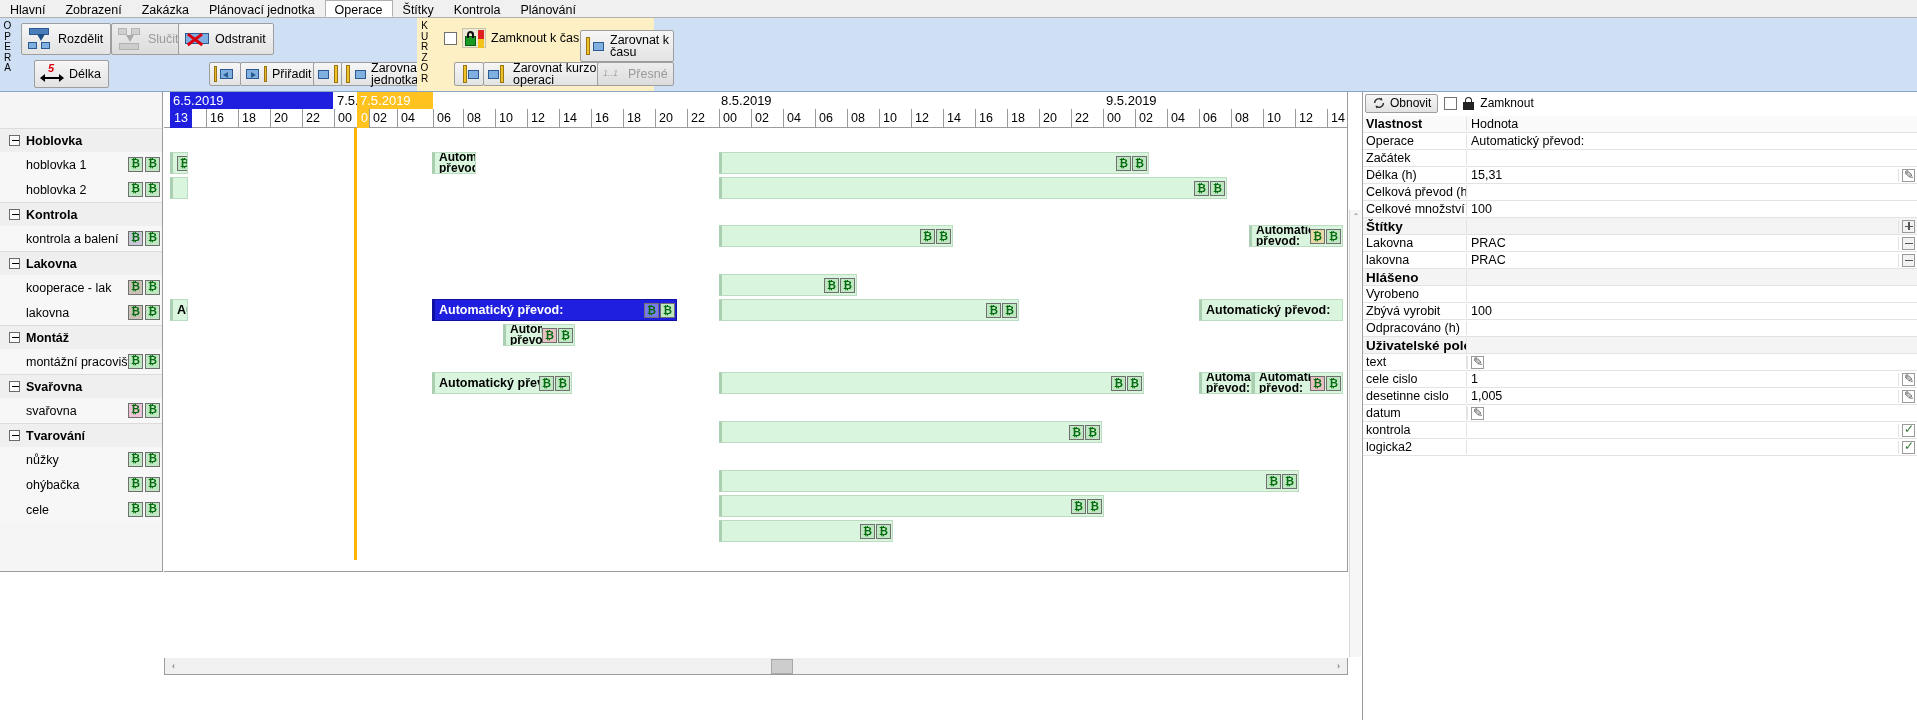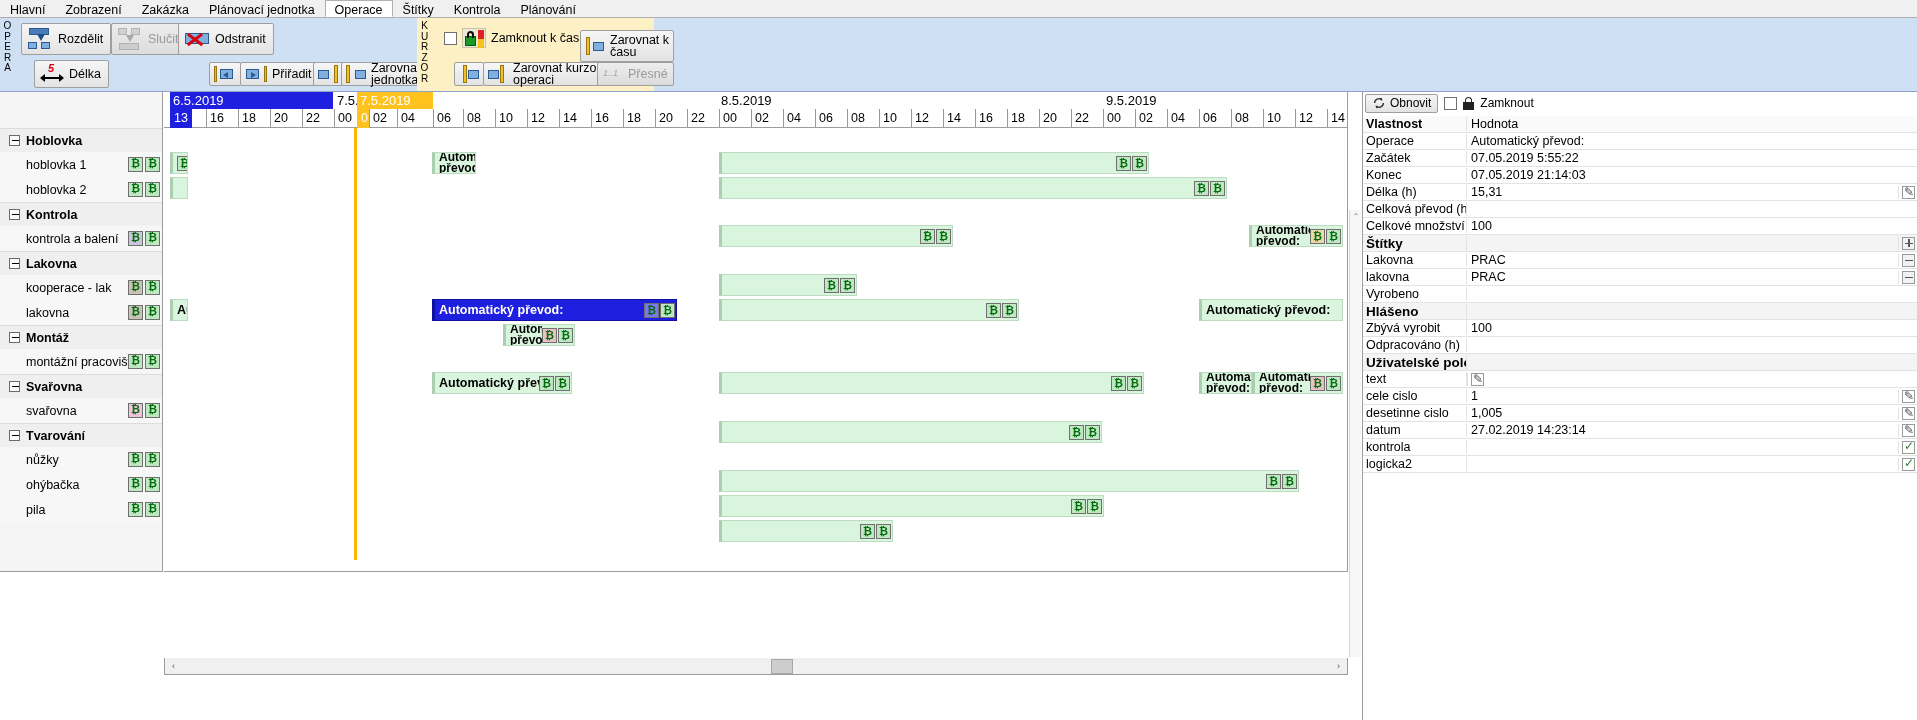--- a/index.html
+++ b/index.html
@@ -490,21 +490,21 @@
           <span class="tree-label">nůžky</span>
           <span class="res-ic" style="background: rgb(191, 232, 194);"><span>₿</span></span>
           <span class="res-ic" style="background: rgb(191, 232, 194);"><span>₿</span></span>
         </div>
         <div class="tree-row tree-child" style="top: 380px; height: 25px;">
           <span class="tree-label">ohýbačka</span>
           <span class="res-ic" style="background: rgb(191, 232, 194);"><span>₿</span></span>
           <span class="res-ic" style="background: rgb(191, 232, 194);"><span>₿</span></span>
         </div>
         <div class="tree-row tree-child" style="top: 405px; height: 25px;">
-          <span class="tree-label">pila</span>
+          <span class="tree-label">cele</span>
           <span class="res-ic" style="background: rgb(191, 232, 194);"><span>₿</span></span>
           <span class="res-ic" style="background: rgb(191, 232, 194);"><span>₿</span></span>
         </div>
       </div>
 
     <div class="timeline">
       <div class="ruler">
         <div class="ruler-dates" id="rulerDates">
             <div class="date-cell sel" style="left: 6px; width: 163px;">6.5.2019</div>
             <div class="date-cell" style="left: 170px; width: 30px;">7.5.2019</div>
@@ -720,25 +720,20 @@
           <div class="prow header">
             <div class="k">Vlastnost</div>
             <div class="v">Hodnota</div>
           </div>
           <div class="prow">
             <div class="k">Operace</div>
             <div class="v">Automatický převod:</div>
           </div>
           <div class="prow">
             <div class="k">Začátek</div>
-            <div class="v">07.05.2019 5:55:22</div>
-          </div>
-          <div class="prow">
-            <div class="k">Konec</div>
-            <div class="v">07.05.2019 21:14:03</div>
           </div>
           <div class="prow">
             <div class="k">Délka (h)</div>
             <div class="v">15,31</div>
             <div class="act">
               <span class="pencil"></span>
             </div>
           </div>
           <div class="prow">
             <div class="k">Celková převod (h)</div>
@@ -762,29 +757,29 @@
               <span class="minusbox"></span>
             </div>
           </div>
           <div class="prow">
             <div class="k">lakovna</div>
             <div class="v">PRAC</div>
             <div class="act">
               <span class="minusbox"></span>
             </div>
           </div>
-          <div class="prow">
-            <div class="k">Vyrobeno</div>
-            <div class="v"></div>
-          </div>
           <div class="prow section">
             <div class="k">Hlášeno</div>
             <div class="v"></div>
           </div>
           <div class="prow">
+            <div class="k">Vyrobeno</div>
+            <div class="v"></div>
+          </div>
+          <div class="prow">
             <div class="k">Zbývá vyrobit</div>
             <div class="v">100</div>
           </div>
           <div class="prow">
             <div class="k">Odpracováno (h)</div>
             <div class="v"></div>
           </div>
           <div class="prow section">
             <div class="k">Uživatelské položky</div>
             <div class="v"></div>
@@ -804,21 +799,20 @@
           </div>
           <div class="prow">
             <div class="k">desetinne cislo</div>
             <div class="v">1,005</div>
             <div class="act">
               <span class="pencil"></span>
             </div>
           </div>
           <div class="prow">
             <div class="k">datum</div>
-            <div class="v">27.02.2019 14:23:14</div>
             <div class="act">
               <span class="pencil"></span>
             </div>
           </div>
           <div class="prow">
             <div class="k">kontrola</div>
             <div class="v"></div>
             <div class="act">
               <span class="checkbox2"></span>
             </div>

